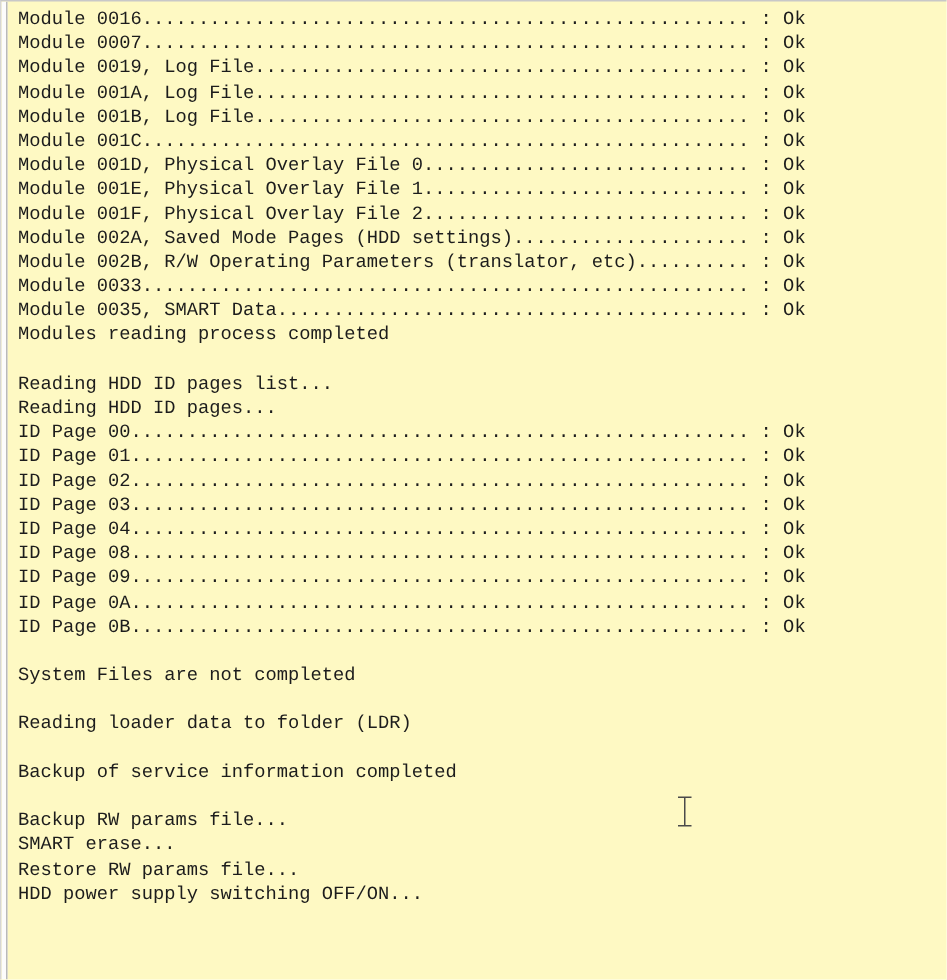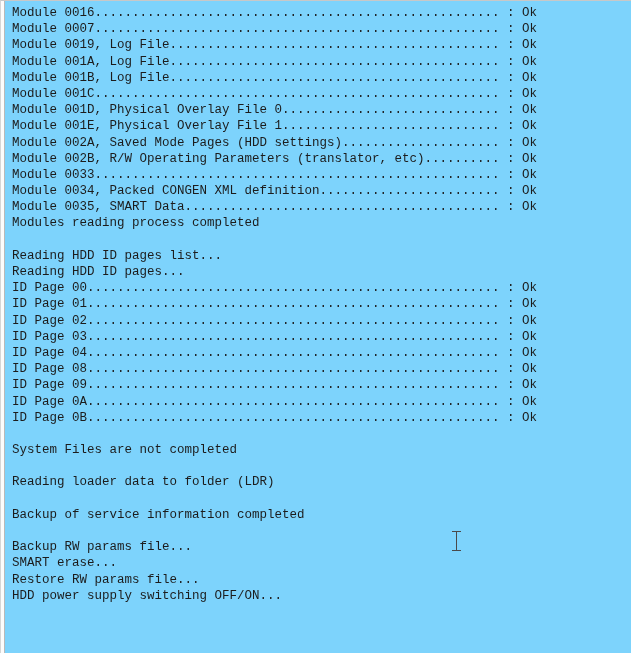--- a/index.html
+++ b/index.html
@@ -14,21 +14,21 @@
     overflow: hidden;
     font-family: "Liberation Mono", "DejaVu Sans Mono", monospace;
   }
 
   
   #log-panel {
     position: relative;
     box-sizing: border-box;
     width: 631px;
     height: 653px;
-    background: #7dd3fc;
+    background: #fef9c3;
     border-top: 1px solid #c8c8c8;
     border-left: 1px solid #d5d5d5;
     overflow: hidden;
   }
 
   
   #log-gutter {
     position: absolute;
     left: 0;
     top: 0;
@@ -98,24 +98,24 @@
 
   <div id="log-viewport">
       <span class="log-line">Module 0016...................................................... : Ok</span>
       <span class="log-line">Module 0007...................................................... : Ok</span>
       <span class="log-line">Module 0019, Log File............................................ : Ok</span>
       <span class="log-line">Module 001A, Log File............................................ : Ok</span>
       <span class="log-line">Module 001B, Log File............................................ : Ok</span>
       <span class="log-line">Module 001C...................................................... : Ok</span>
       <span class="log-line">Module 001D, Physical Overlay File 0............................. : Ok</span>
       <span class="log-line">Module 001E, Physical Overlay File 1............................. : Ok</span>
+      <span class="log-line">Module 001F, Physical Overlay File 2............................. : Ok</span>
       <span class="log-line">Module 002A, Saved Mode Pages (HDD settings)..................... : Ok</span>
       <span class="log-line">Module 002B, R/W Operating Parameters (translator, etc).......... : Ok</span>
       <span class="log-line">Module 0033...................................................... : Ok</span>
-      <span class="log-line">Module 0034, Packed CONGEN XML definition........................ : Ok</span>
       <span class="log-line">Module 0035, SMART Data.......................................... : Ok</span>
       <span class="log-line">Modules reading process completed</span>
       <span class="log-line blank"></span>
       <span class="log-line">Reading HDD ID pages list...</span>
       <span class="log-line">Reading HDD ID pages...</span>
       <span class="log-line">ID Page 00....................................................... : Ok</span>
       <span class="log-line">ID Page 01....................................................... : Ok</span>
       <span class="log-line">ID Page 02....................................................... : Ok</span>
       <span class="log-line">ID Page 03....................................................... : Ok</span>
       <span class="log-line">ID Page 04....................................................... : Ok</span>

